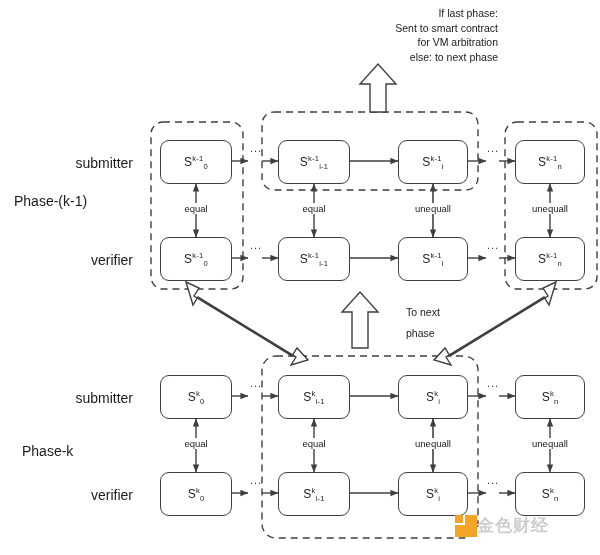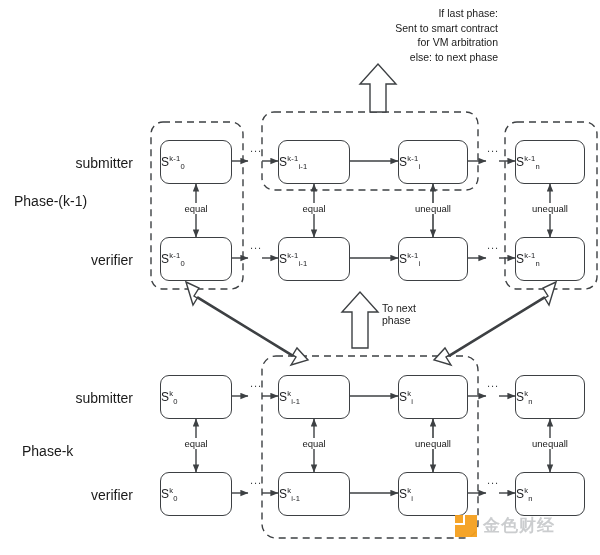--- a/index.html
+++ b/index.html
@@ -25,20 +25,21 @@
     height: 555px;
   }
   .node {
     position: absolute;
     box-sizing: border-box;
     border: 1.3px solid #3d4043;
     border-radius: 9px;
     background: #ffffff;
     display: flex;
     align-items: center;
+    justify-content: center;
     font-size: 11.5px;
     color: #202124;
     letter-spacing: .2px;
     z-index: 5;
   }
   .node .base { font-size: 12px; }
   .node sup { font-size: 7.6px; vertical-align: super; line-height: 0; }
   .node sub { font-size: 7.6px; vertical-align: sub; line-height: 0; }
   .txt {
     position: absolute;
@@ -73,30 +74,30 @@
     text-align: right;
     line-height: 14.5px;
     white-space: pre-line;
     transform: translateX(-50%);
     z-index: 6;
   }
   .side-caption {
     position: absolute;
     font-size: 10.5px;
     color: #1a1a1a;
-    line-height: 12px;
+    line-height: 21px;
     white-space: pre-line;
     z-index: 6;
+    margin-left: 24px;
   }
   
   #watermark {
     position: absolute;
     display: flex;
     align-items: center;
-    gap: 6px;
     z-index: 20;
     opacity: .95;
   }
   #wm-mark {
     position: relative;
     width: 22px;
     height: 22px;
   }
   #wm-mark .sq-a {
     position: absolute;

